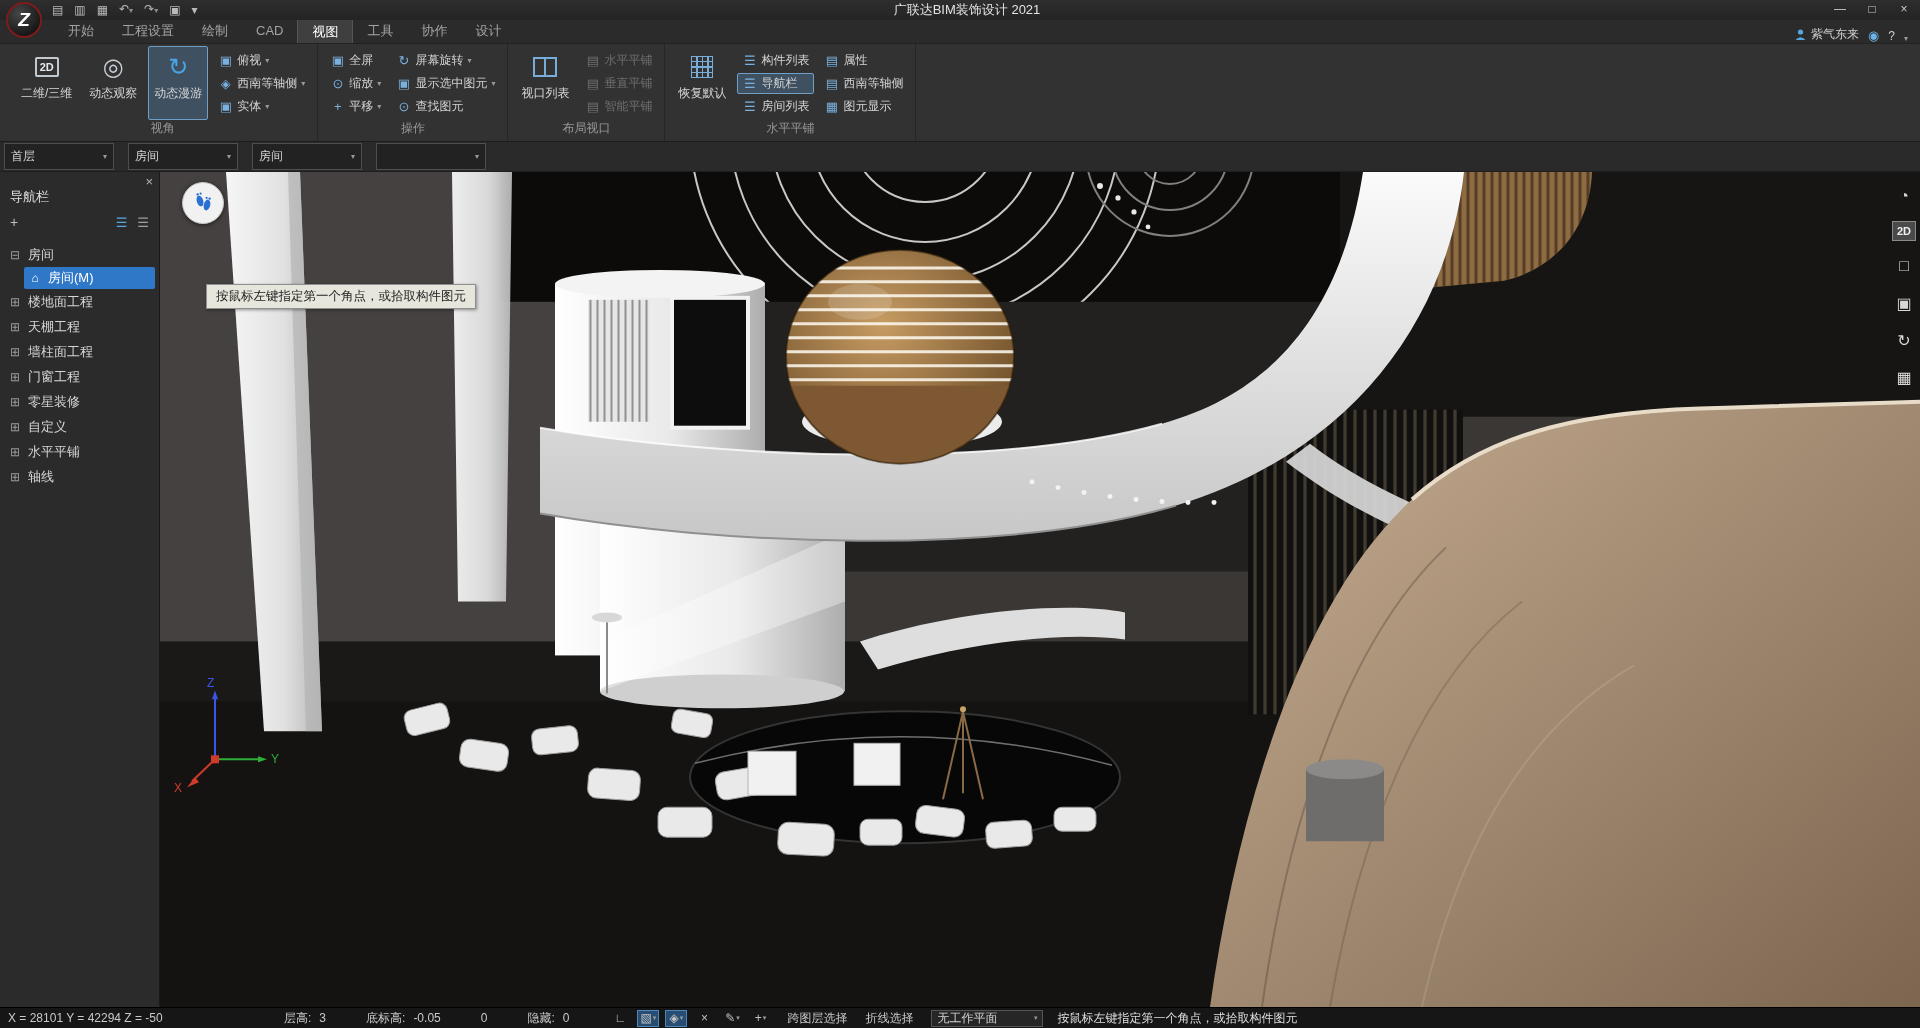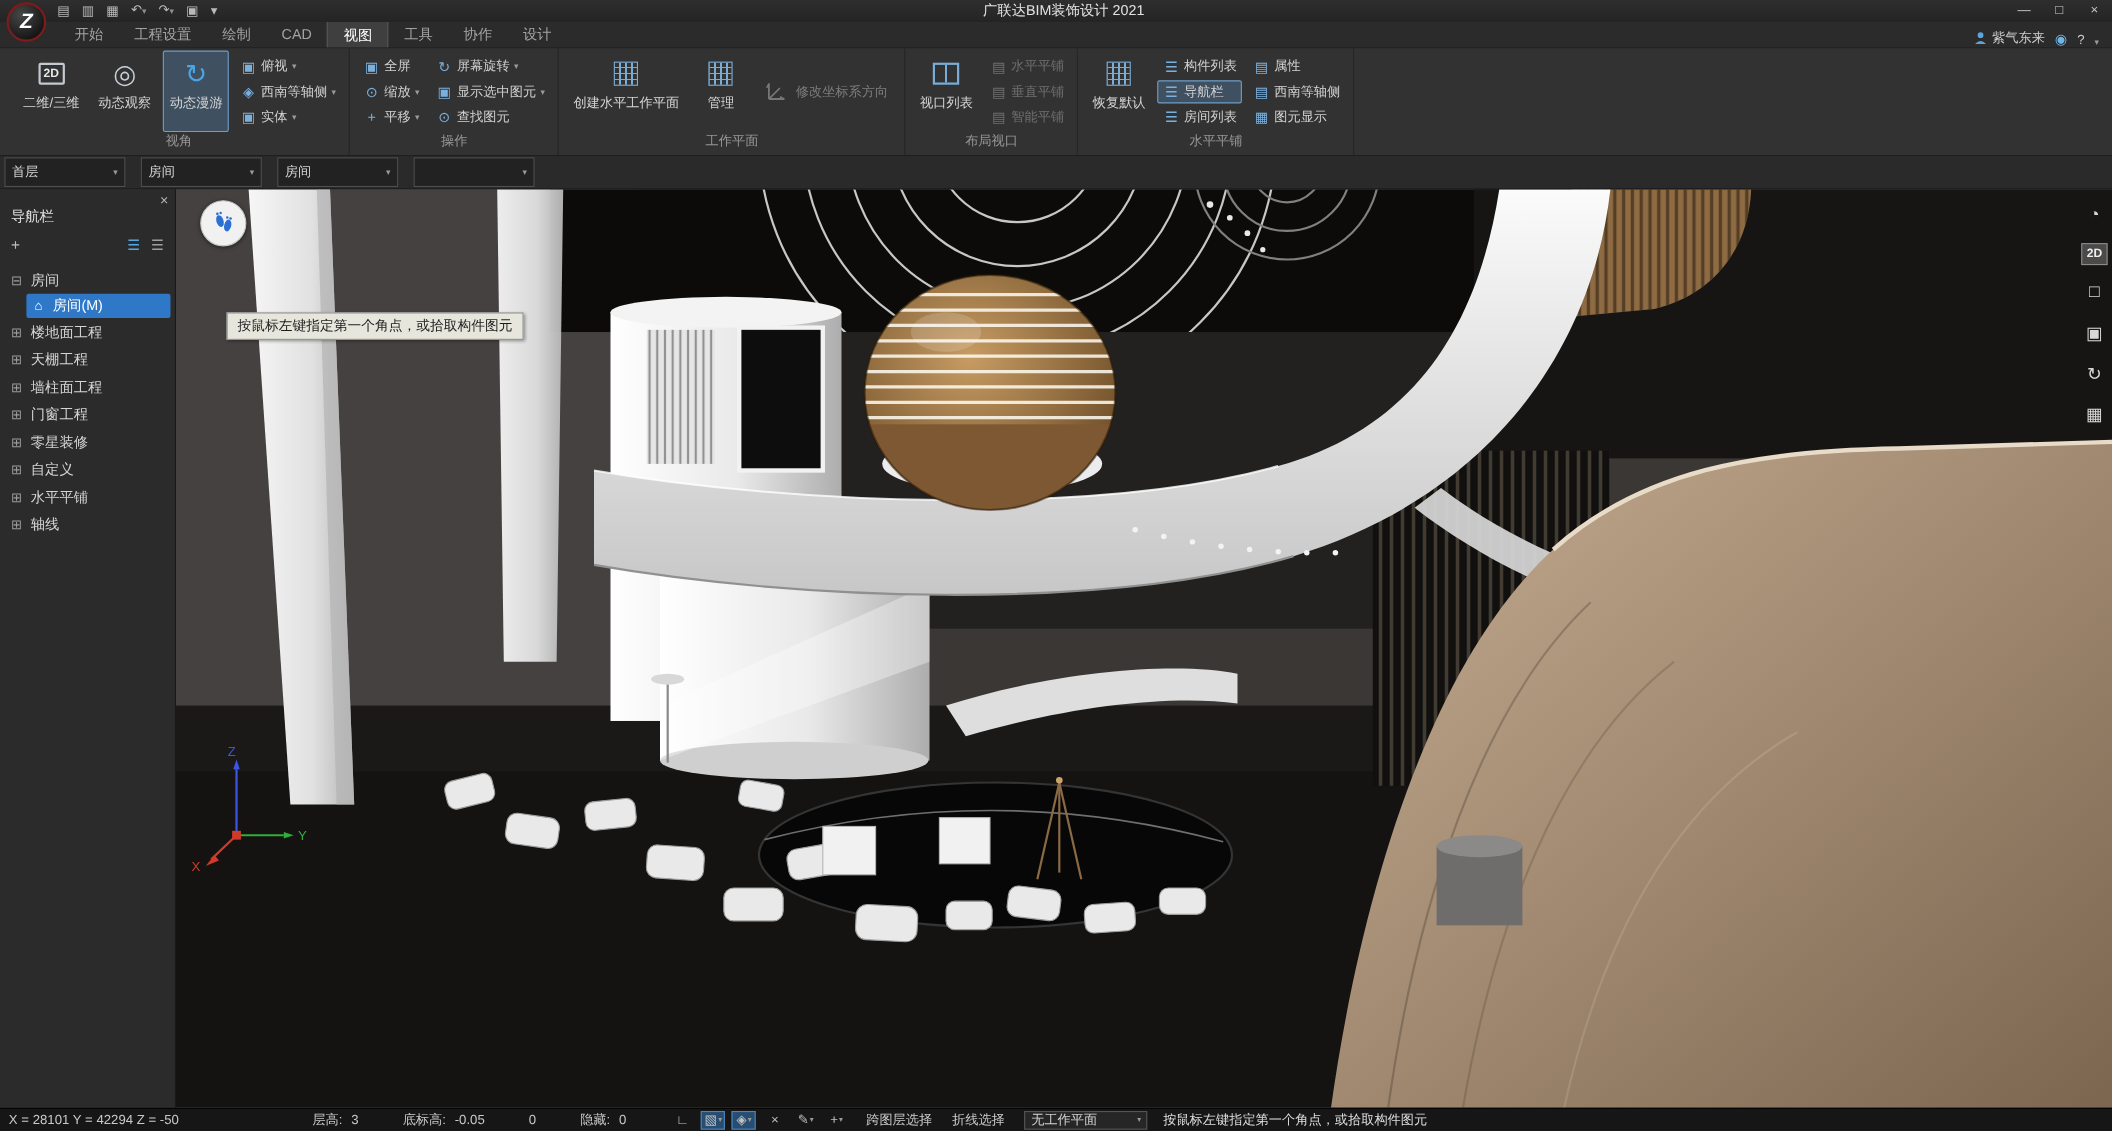--- a/index.html
+++ b/index.html
@@ -242,44 +242,20 @@
           </div>
           <div class="sbtn">
             <span class="sicon">⊙</span>
             <span>查找图元</span>
           </div>
         </div>
       </div>
       <div class="rgroup-label">操作</div>
     </div>
 
-    <div class="rgroup">
-      <div class="rgroup-body">
-        <div class="bigbtn">
-          <span class="bicon">
-              <span class="grid-icon"></span>
-            </span>
-          <span>创建水平工作平面</span>
-        </div>
-        <div class="bigbtn">
-          <span class="bicon">
-              <span class="grid-icon"></span>
-            </span>
-          <span>管理</span>
-        </div>
-        <div class="hbtn">
-          <svg width="22" height="22" viewBox="0 0 22 22">
-            <path d="M4 18 L18 18 M4 18 L4 4 M4 18 L14 8" stroke="#777" stroke-width="1.6" fill="none"></path>
-            <path d="M18 18 l-4 -2 M4 4 l-2 4" stroke="#777" stroke-width="1.4" fill="none"></path>
-          </svg>
-          <span>修改坐标系方向</span>
-        </div>
-      </div>
-      <div class="rgroup-label">工作平面</div>
-    </div>
 
     <div class="rgroup">
       <div class="rgroup-body">
         <div class="bigbtn">
           <span class="bicon">
               <span class="vpl-icon"></span>
             </span>
           <span>视口列表</span>
         </div>
         <div class="smallcol">

